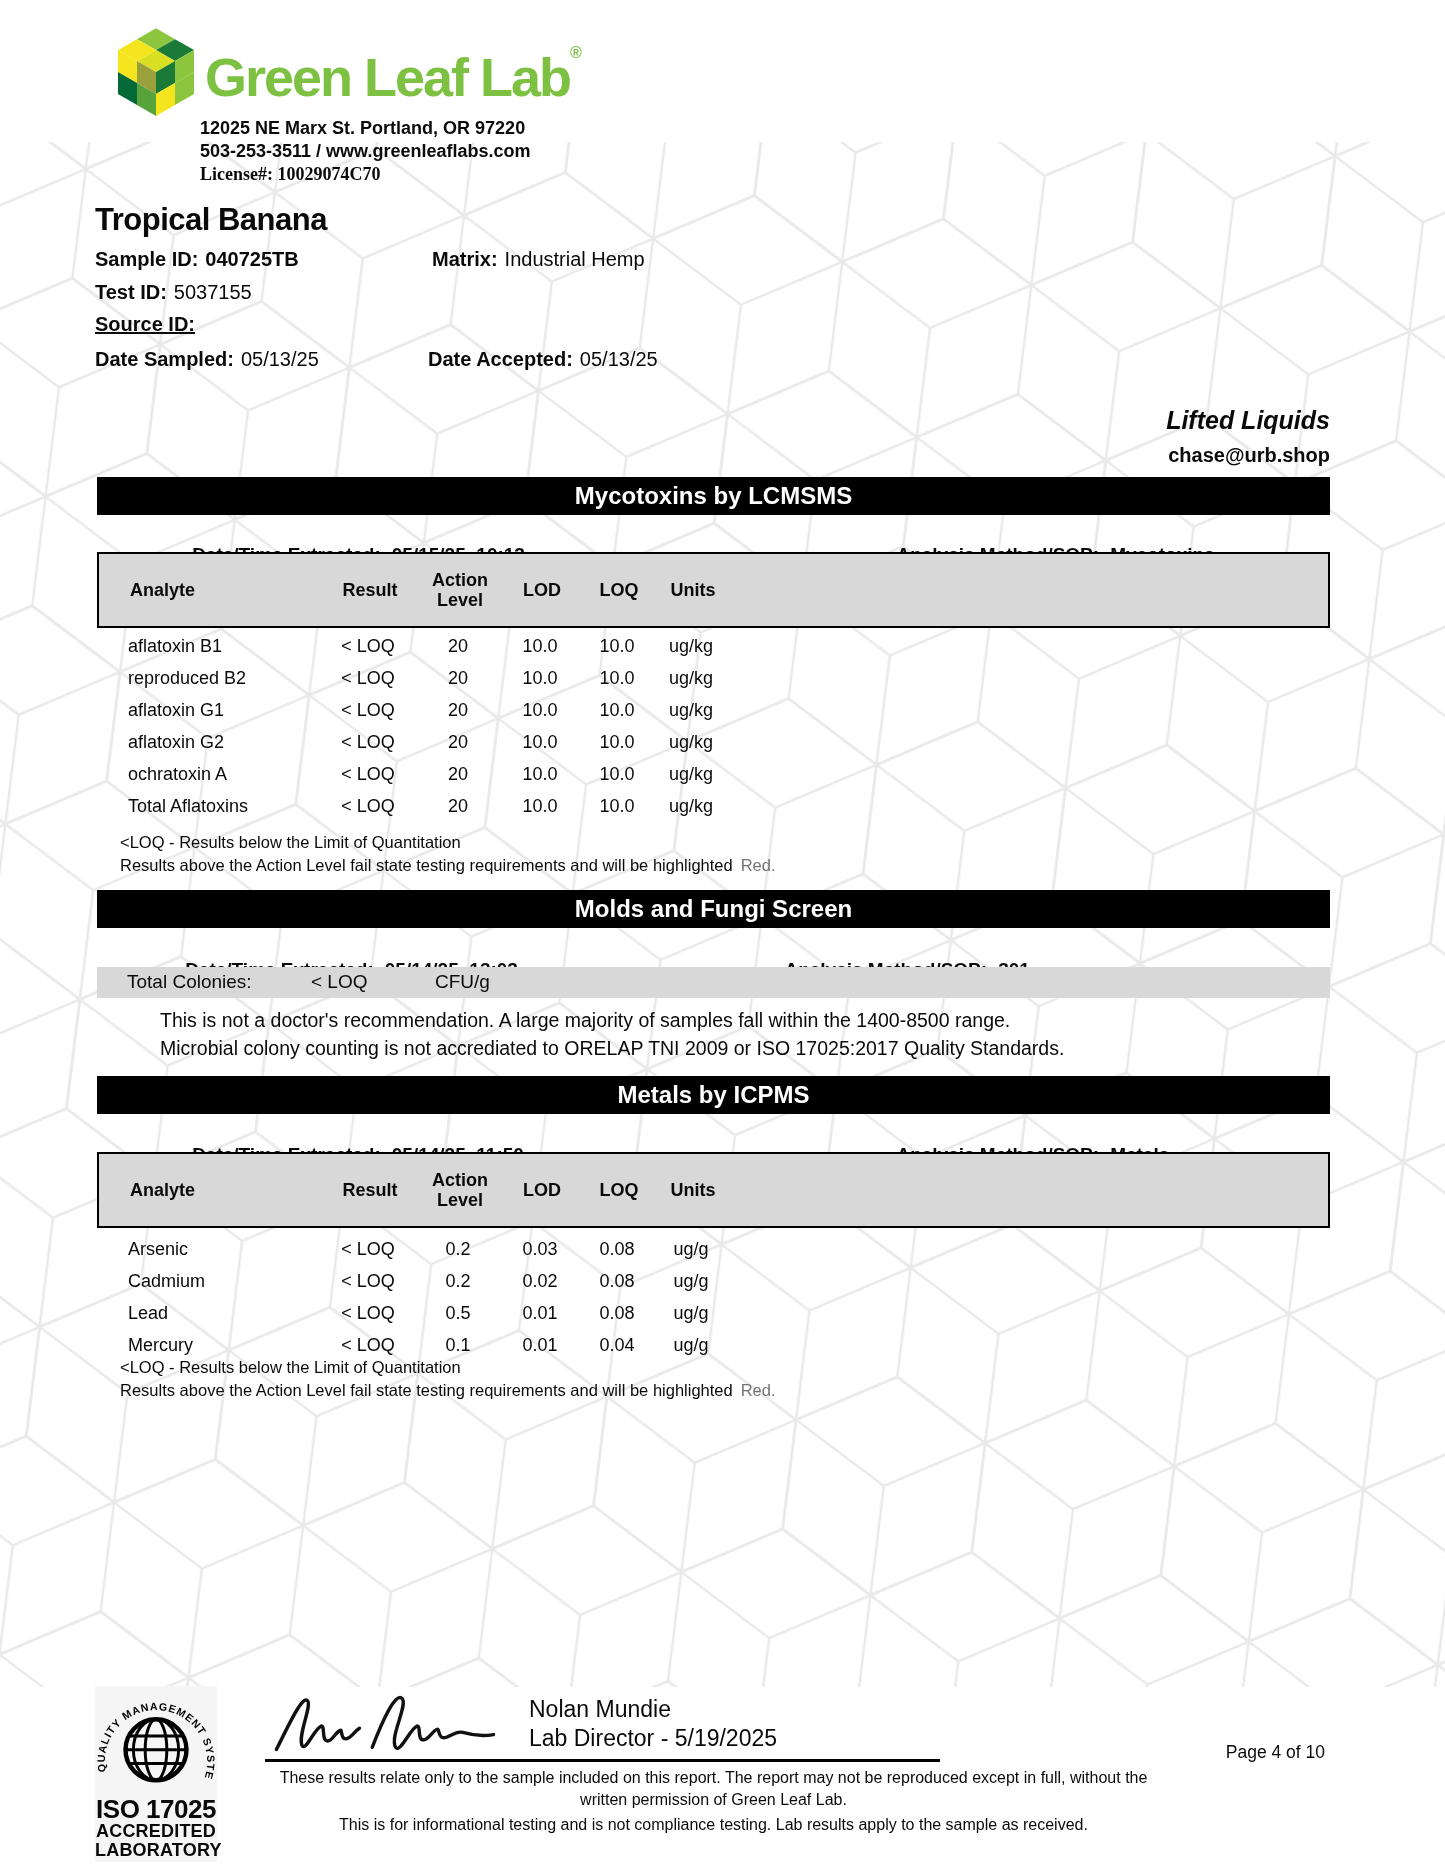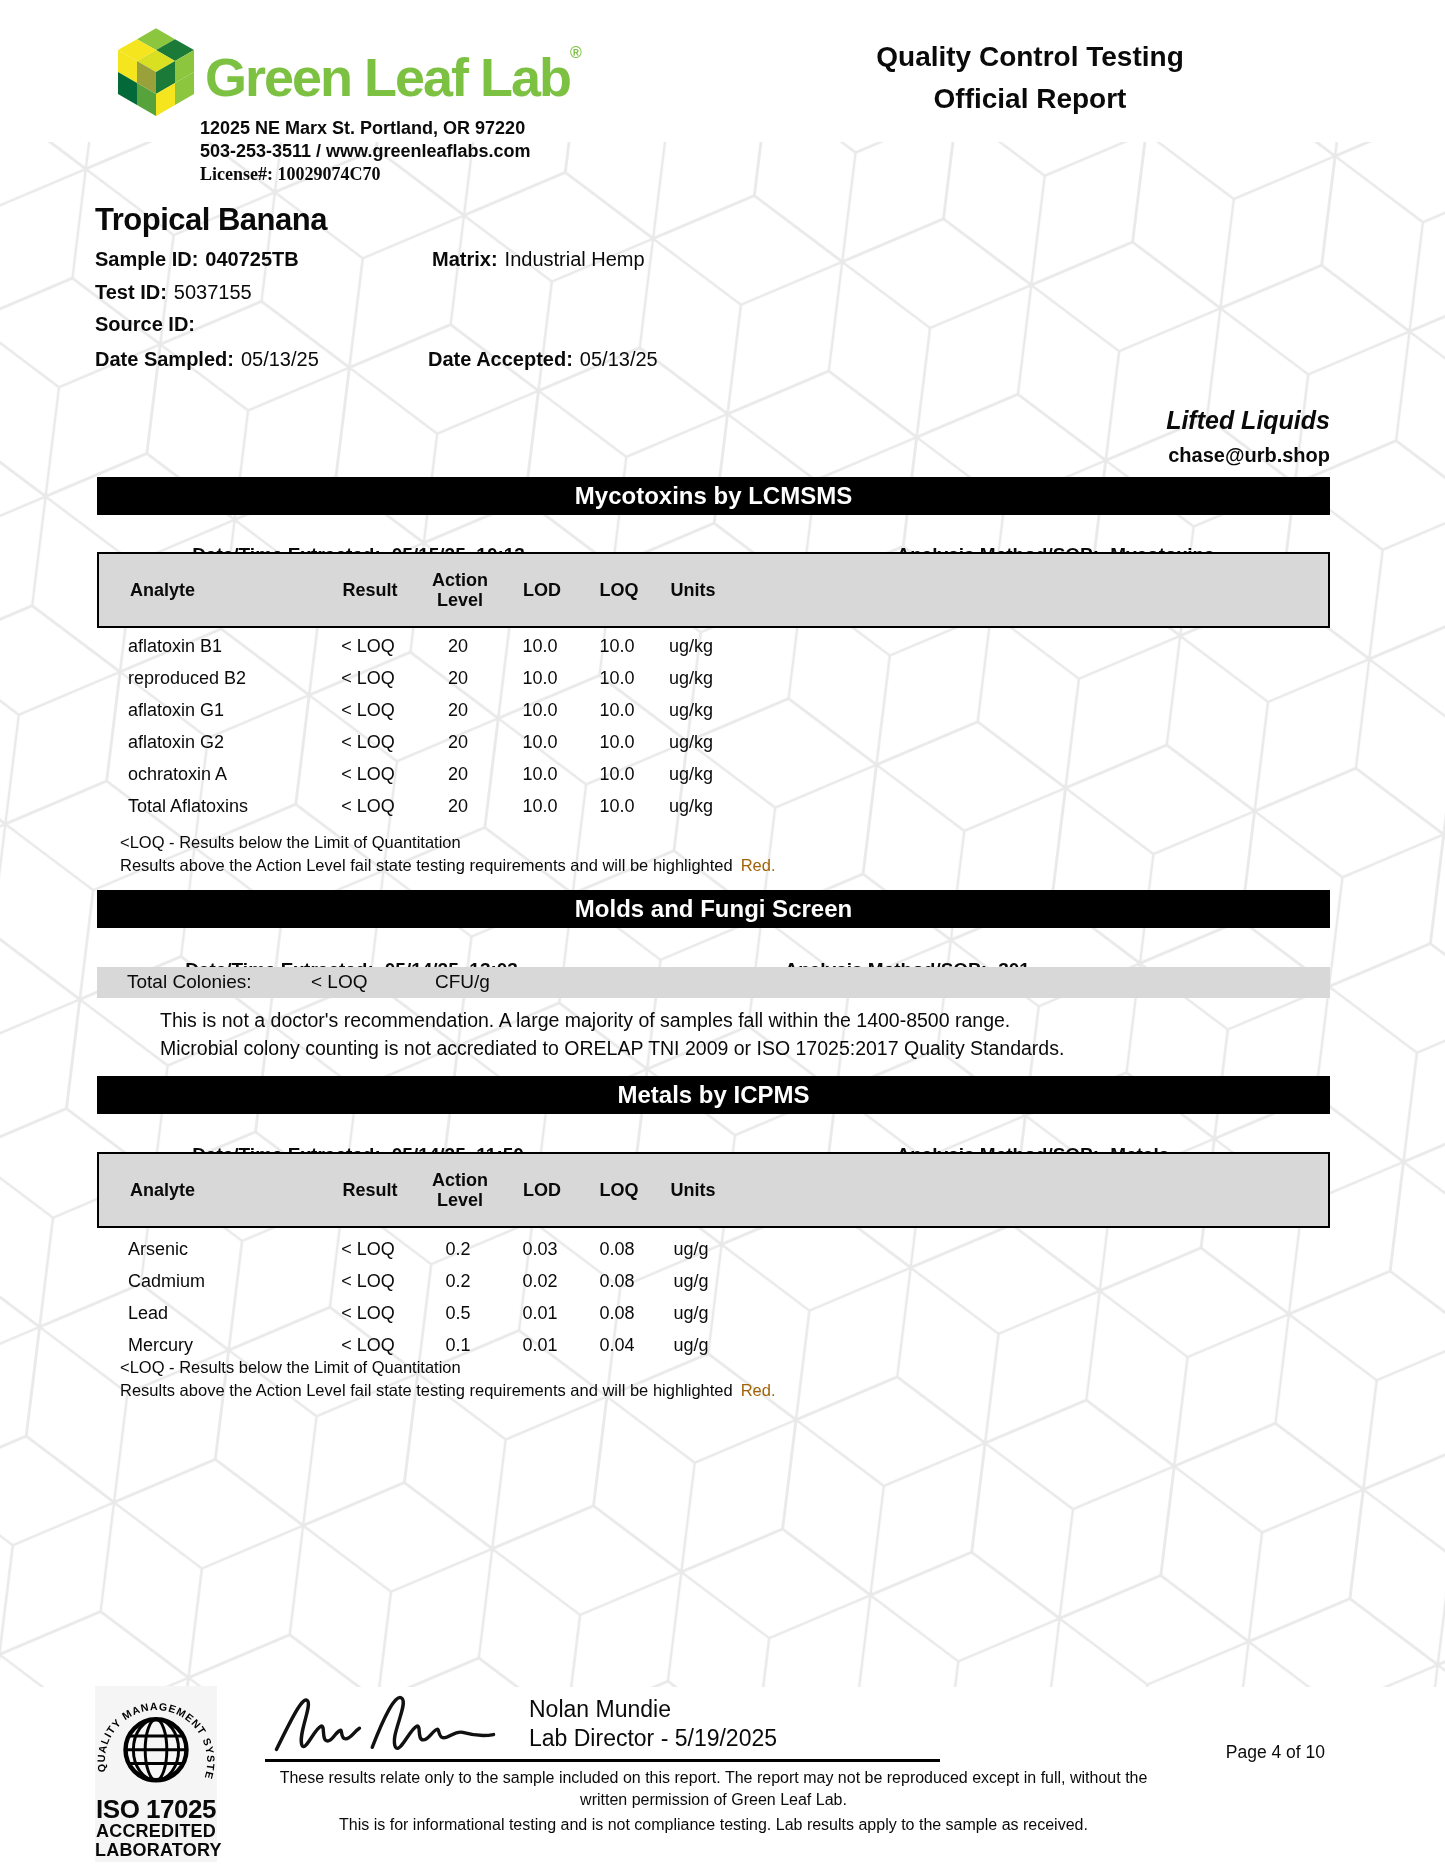--- a/index.html
+++ b/index.html
@@ -29,21 +29,21 @@
          display:flex;align-items:center;font-size:18px;font-weight:bold;}
   .tbody{left:97px;width:1233px;}
   .trow{display:flex;align-items:center;height:32px;font-size:18px;}
   .c-analyte{width:225px;padding-left:31px;box-sizing:border-box;}
   .c-result{width:92px;text-align:center;}
   .c-action{width:88px;text-align:center;line-height:20px;}
   .c-lod{width:76px;text-align:center;}
   .c-loq{width:78px;text-align:center;}
   .c-units{width:70px;text-align:center;}
   .fnote{left:120px;font-size:16.5px;}
-  .red{color:#a16207;margin-left:8px;}
+  .red{color:#737373;margin-left:8px;}
   
   .graybar{left:97px;top:967px;width:1233px;height:31px;background:#d8d8d8;font-size:19px;}
   .graybar span{position:absolute;top:4px;}
   .mnote{left:160px;font-size:19.5px;text-align:center;}
   
   .isobox{left:95px;top:1686px;width:122px;height:176px;background:#f5f5f5;text-align:center;}
   .iso1{font-size:26px;font-weight:bold;line-height:26px;letter-spacing:-0.5px;margin-top:2px;}
   .iso2{font-size:18px;font-weight:bold;line-height:19px;letter-spacing:0.2px;}
   .signame{left:529px;top:1695px;font-size:23px;line-height:29px;}
   .sigline{left:265px;top:1759px;width:675px;height:3px;background:#000;}
@@ -85,36 +85,32 @@
     <polygon points="71.65,44.5 93.3,32 93.3,57 71.65,69.5" fill="#8cc63e"></polygon>
     <polygon points="71.65,69.5 93.3,57 93.3,82 71.65,94.5" fill="#8cc63e"></polygon>
     <polygon points="50,82 71.65,69.5 71.65,94.5 50,107" fill="#f5e51e"></polygon>
   </svg>
   <div class="z brand"><span>Green Leaf Lab</span><sup>®</sup></div>
   <div class="z addr">
     <div>12025 NE Marx St. Portland, OR 97220</div>
     <div>503-253-3511 / www.greenleaflabs.com</div>
   </div>
   <div class="z license">License#: 10029074C70</div>
-  <div class="z rtitle">
-    <div>Quality Control Testing</div>
-    <div>Official Report</div>
-  </div>
 
   <div class="z sname">Tropical Banana</div>
   <div class="z srow" style="left:95px;top:248px;">
     <b>Sample ID:</b><b>040725TB</b>
   </div>
   <div class="z srow" style="left:432px;top:248px;">
     <b>Matrix:</b><span>Industrial Hemp</span>
   </div>
   <div class="z srow" style="left:95px;top:281px;">
     <b>Test ID:</b><span>5037155</span>
   </div>
-  <div class="z srow" style="left:95px;top:313px;">
+  <div class="z srow" style="left:95px;top:313px;text-decoration:underline;">
     <b>Source ID:</b>
   </div>
   <div class="z srow" style="left:95px;top:348px;">
     <b>Date Sampled:</b><span>05/13/25</span>
   </div>
   <div class="z srow" style="left:428px;top:348px;">
     <b>Date Accepted:</b><span>05/13/25</span>
   </div>
 
   <div class="z client-name">Lifted Liquids</div>

